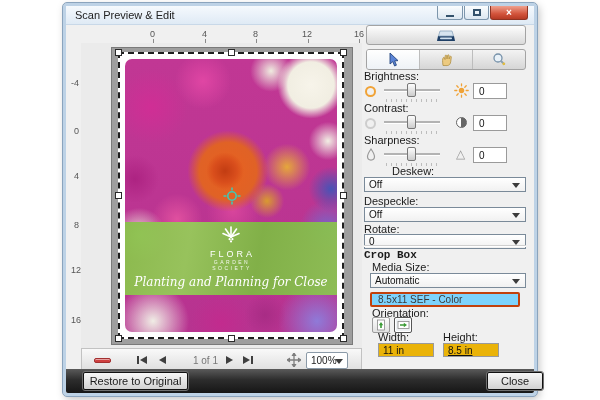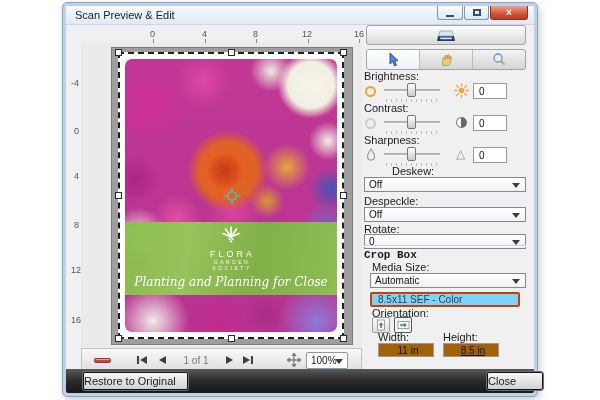--- a/index.html
+++ b/index.html
@@ -68,33 +68,33 @@
   .org3 { font-size:5px; letter-spacing:2.5px; margin-left:2px; opacity:.9; }
   .tagline { font-family:"DejaVu Serif", serif; font-style:italic; font-size:12px; margin-top:4px; }
 
   
   .ptoolbar { position:absolute; left:15px; top:342px; width:281px; height:24px;
               background:linear-gradient(#f9f9f9,#dedede); border:1px solid #c2c2c2; }
   .minus { position:absolute; left:12px; top:9px; width:17px; height:5px; background:#cf4040;
            border:1px solid #a33030; border-radius:2px; box-shadow:inset 0 1px 0 rgba(255,255,255,.5); }
   .navbtn { position:absolute; top:4px; width:16px; height:14px; display:flex;
             align-items:center; justify-content:center; }
-  .pageind { position:absolute; left:92px; top:6px; width:44px; text-align:center;
+  .pageind { position:absolute; left:92px; top:6px; width:44px; text-align:right;
              font-size:10px; color:#777; }
   .zoomcombo { position:absolute; left:224px; top:3px; width:42px; height:17px; background:#fff;
                border:1px solid #8b9aa8; border-radius:2px; font-size:10px; color:#222;
                display:flex; align-items:center; padding-left:4px; }
   .panicon { position:absolute; left:205px; top:4px; }
 
   
   .footer { position:absolute; left:0; right:0; bottom:0; height:24px;
             background:linear-gradient(#5a5a5a,#2d2d2d 45%,#161616); border-radius:0 0 2px 2px; }
   .fbtn { position:absolute; top:3px; height:18px; background:linear-gradient(#f7f7f7,#d2d2d2);
           border:1px solid #111; outline:1px solid #6f6f6f; border-radius:2px;
-          font-size:11px; color:#1a1a1a; display:flex; align-items:center; }
+          font-size:11px; color:#1a1a1a; display:flex; align-items:center; justify-content:center; }
 
   
   .scanbtn { position:absolute; left:300px; top:19px; width:160px; height:20px;
              border:1px solid #a3a3a3; border-radius:3px;
              background:linear-gradient(#fdfdfd,#dadada); display:flex;
              align-items:center; justify-content:center; }
   .seg { position:absolute; left:300px; top:43px; width:160px; height:21px;
          border:1px solid #a3a3a3; border-radius:3px; background:linear-gradient(#f3f3f3,#d6d6d6);
          display:flex; overflow:hidden; }
   .segbtn { flex:1; display:flex; align-items:center; justify-content:center;
@@ -125,23 +125,23 @@
                   border-top:5px solid #3c3c3c; }
   .sep { position:absolute; left:298px; top:239px; width:162px; height:2px;
          border-top:1px solid #cfcfcf; border-bottom:1px solid #fff; }
   .infobox { position:absolute; left:304px; top:286px; width:150px; height:15px; background:#7dd3fc;
              border:2px solid #c2410c; border-radius:2px; font-size:10px; color:#3a3a3a;
              display:flex; align-items:center; padding-left:6px; }
   .obtn { position:absolute; top:311px; width:18px; height:16px; border:1px solid #9c9c9c;
           border-radius:2px; background:linear-gradient(#fbfbfb,#e2e2e2);
           display:flex; align-items:center; justify-content:center; }
   .obtn.sel { border:1px solid #555; box-shadow:inset 0 0 0 1px #fff; background:#eef1f4; }
-  .dimfield { position:absolute; top:337px; width:56px; height:14px; background:#a16207;
+  .dimfield { position:absolute; top:337px; width:56px; height:14px; background:#eab308;
               border:1px solid #9a9a9a; font-size:10px; color:#111; padding-left:4px;
-              font-family:"Liberation Sans", sans-serif;text-align:center; }
+              font-family:"Liberation Sans", sans-serif; }
   .tri { font-size:12px; color:#9a9a9a; line-height:1; }
 
   .xhair { position:absolute; left:98px; top:128px; }
 </style>
 </head>
 <body>
 
 <div class="dialog">
 
   <div class="titlebar">

